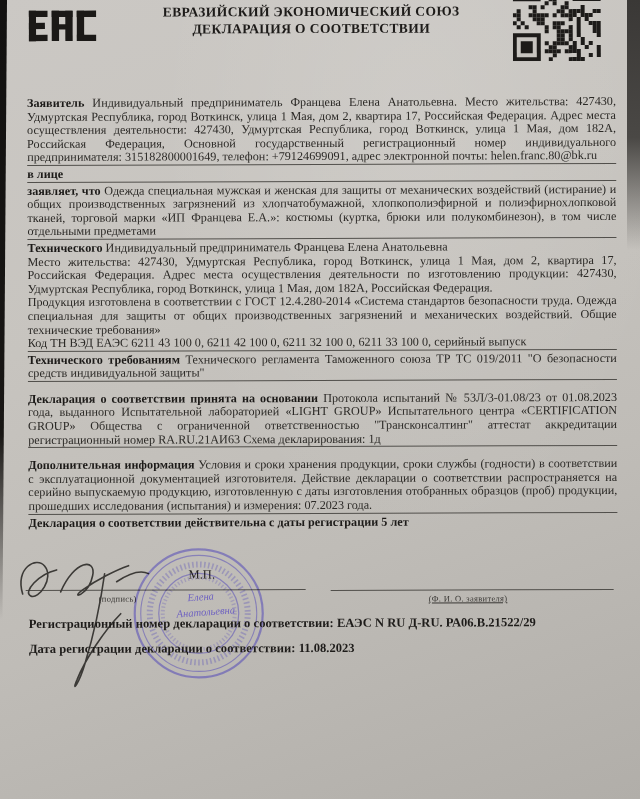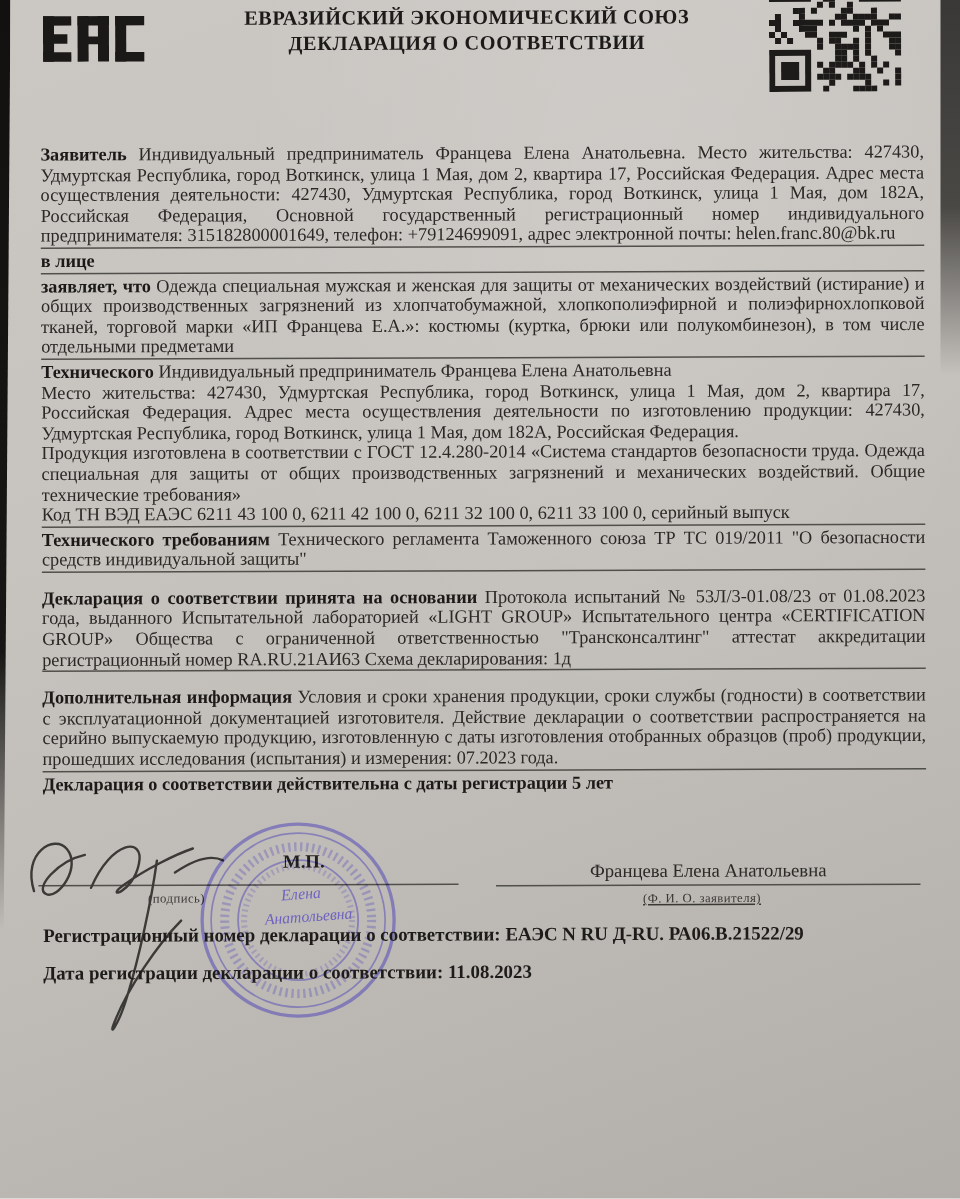--- a/index.html
+++ b/index.html
@@ -32,21 +32,21 @@
 
   
   .sig-zone{position:absolute;left:0;top:0;width:640px;height:799px;pointer-events:none;}
   .sig-line-left{position:absolute;left:25px;top:589px;width:280px;border-top:1.2px solid #514f4b;}
   .sig-line-right{position:absolute;left:330px;top:590px;width:283px;border-top:1.2px solid #514f4b;}
   .caption{position:absolute;font-size:8.5px;color:#3a3835;letter-spacing:.3px;margin-left:36px;}
   .cap-sign{left:62px;top:593px;}
   .cap-name{left:392px;top:594px;text-decoration:underline;}
   .applicant-name{position:absolute;left:330px;top:574px;width:283px;text-align:center;
     font-size:12.5px;color:#2b2926;}
-  .mp{position:absolute;left:188px;top:567px;font-weight:bold;font-size:12.5px;color:#232120;}
+  .mp{position:absolute;left:188px;top:567px;font-weight:normal;font-size:12.5px;color:#232120;}
   .stamp{position:absolute;left:126px;top:541px;width:144px;height:144px;opacity:.8;
     mix-blend-mode:multiply;}
   .stamp-hand{position:absolute;text-align:center;font-style:italic;
     color:#6f63c0;transform:rotate(-4deg);font-size:10.5px;line-height:13px;}
   .hand1{left:160px;top:590px;width:80px;}
   .hand2{left:150px;top:605px;width:110px;}
   .signature{position:absolute;left:8px;top:551px;}
 
   .reg{position:absolute;left:28px;font-weight:bold;font-size:12.6px;color:#1e1c1a;}
   .reg1{top:616px;}
@@ -242,21 +242,20 @@
     <p class="u"><span class="lbl">Технического требованиям</span> <span>Технического регламента Таможенного союза ТР ТС 019/2011 "О безопасности средств индивидуальной защиты"</span></p>
     <p class="u" style="margin-top:11px"><span class="lbl">Декларация о соответствии принята на основании</span> <span>Протокола испытаний № 53Л/3-01.08/23 от 01.08.2023 года, выданного Испытательной лабораторией «LIGHT GROUP» Испытательного центра «CERTIFICATION GROUP» Общества с ограниченной ответственностью "Трансконсалтинг" аттестат аккредитации регистрационный номер RA.RU.21АИ63 Схема декларирования: 1д</span></p>
     <p class="u" style="margin-top:11px"><span class="lbl">Дополнительная информация</span> <span>Условия и сроки хранения продукции, сроки службы (годности) в соответствии с эксплуатационной документацией изготовителя. Действие декларации о соответствии распространяется на серийно выпускаемую продукцию, изготовленную с даты изготовления отобранных образцов (проб) продукции, прошедших исследования (испытания) и измерения: 07.2023 года.</span></p>
     <p><span class="lbl">Декларация о соответствии действительна с даты регистрации 5 лет</span></p>
   </div>
 
   <div class="sig-zone">
     <div class="sig-line-left"></div>
     <div class="sig-line-right"></div>
     <div class="caption cap-sign">(подпись)</div>
-    <div class="applicant-name">Францева Елена Анатольевна</div>
     <div class="caption cap-name">(Ф. И. О. заявителя)</div>
     <div class="mp">М.П.</div>
 
     <div class="signature">
       <svg width="180" height="150" viewBox="0 0 180 150" xmlns="http://www.w3.org/2000/svg">
         <g fill="none" stroke="#3c3a37" stroke-width="1.6" stroke-linecap="round">
           <path d="M14,42 C6,16 28,4 36,14 C46,26 30,48 22,44 C14,40 30,22 48,18"></path>
           <path d="M52,40 C66,8 88,6 84,24 C80,44 60,48 74,38 C88,28 108,18 120,14"></path>
           <path d="M96,22 C92,50 84,86 76,112 C70,132 62,142 68,128 C76,108 96,78 112,62"></path>
           <path d="M108,30 C120,22 132,18 140,22"></path>

